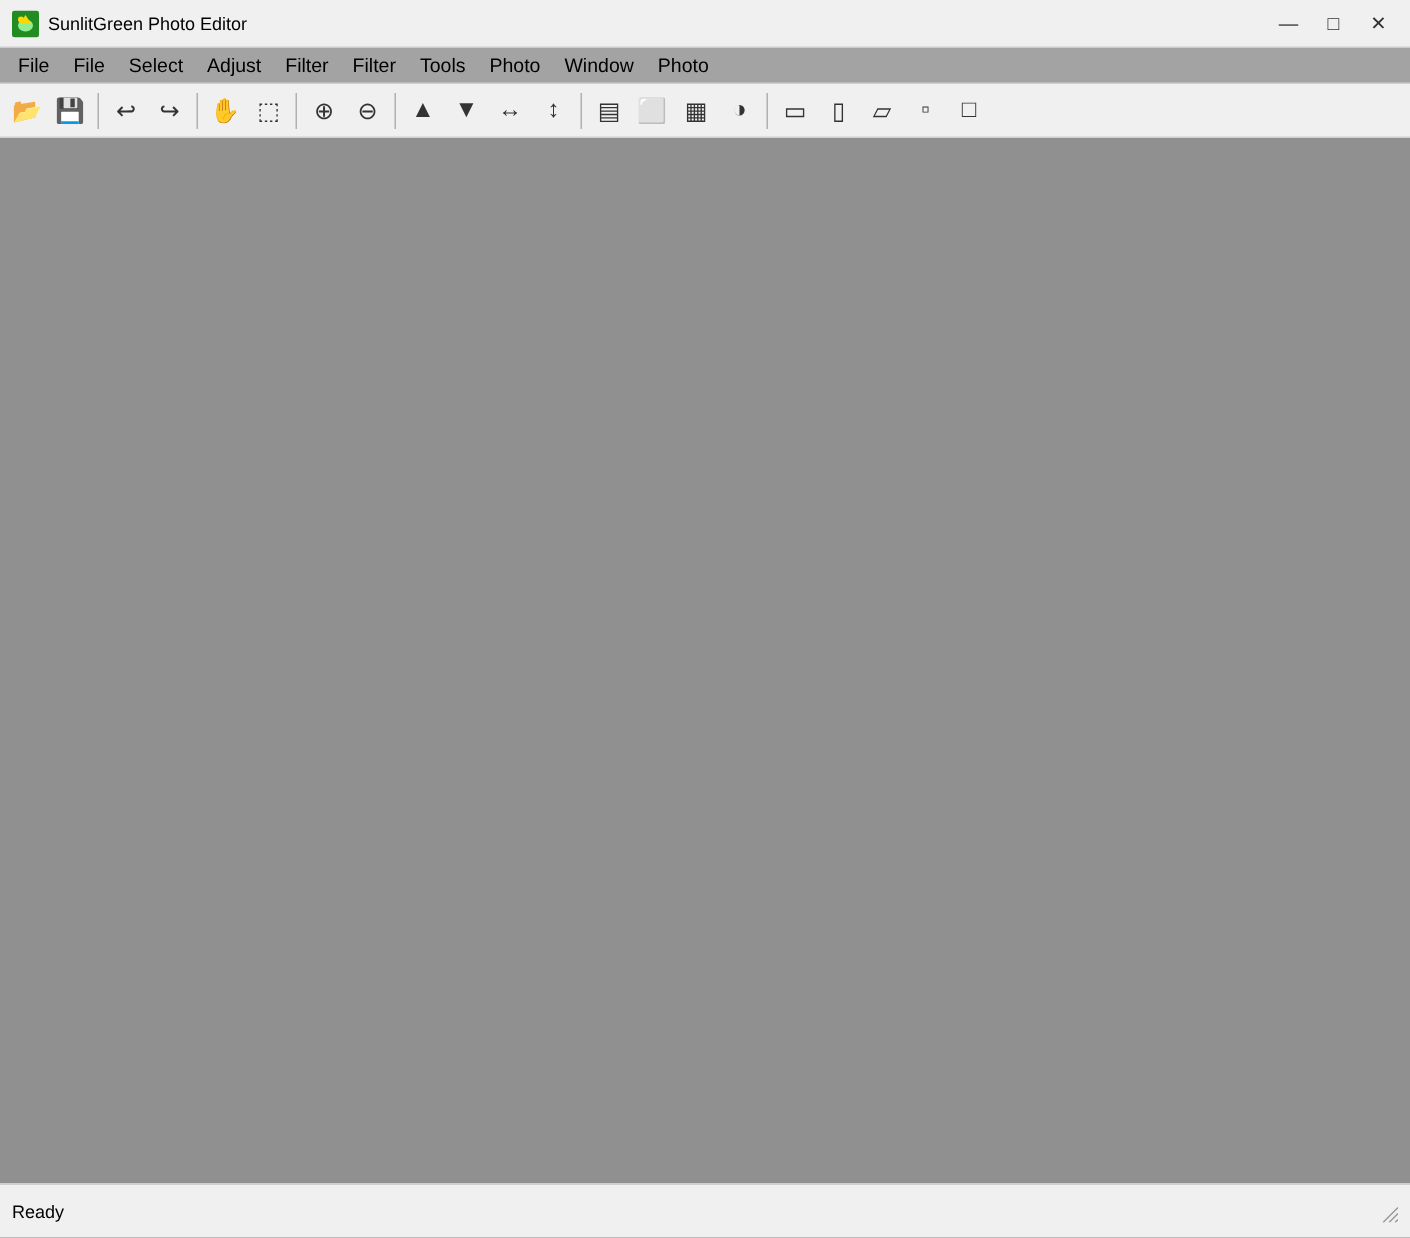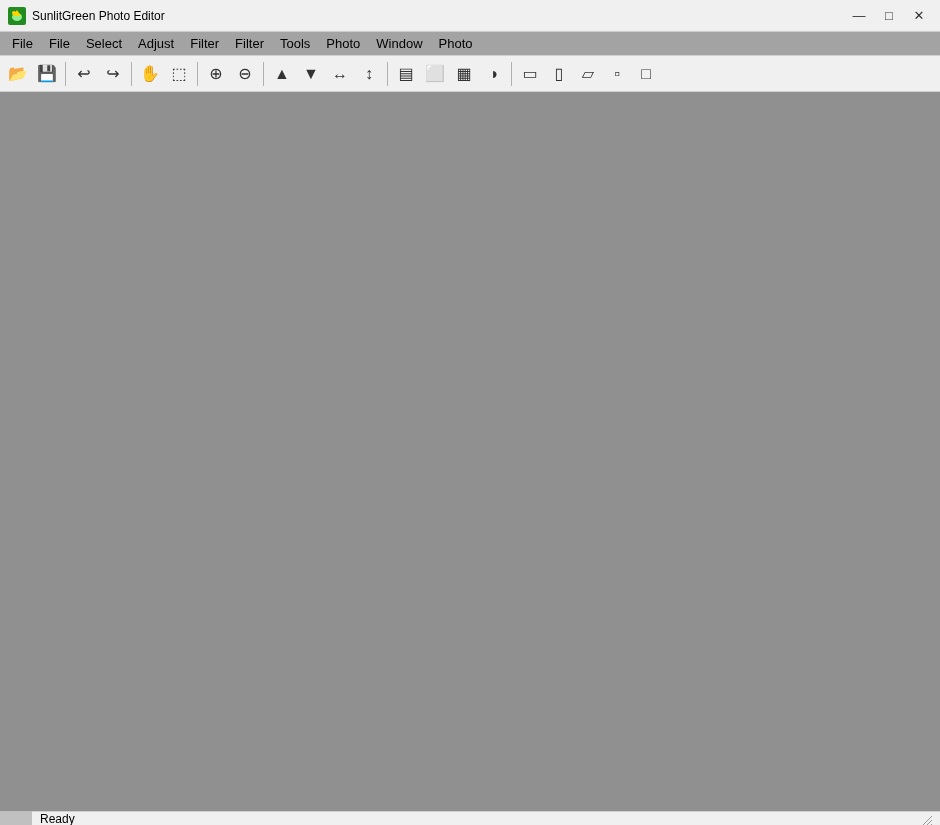--- a/index.html
+++ b/index.html
@@ -109,31 +109,30 @@
 
     
     #canvas-area {
       flex: 1;
       background: #909090;
       overflow: hidden;
     }
 
     
     #status-bar {
-      height: 14px;
+      height: 36px;
       background: #f0f0f0;
       border-top: 1px solid #d0d0d0;
       display: flex;
       align-items: center;
       padding: 0 8px;
       font-size: 12px;
       color: #000;
       flex-shrink: 0;
       justify-content: space-between;
-      margin-left: 32px;
     }
     #status-right {
       display: flex;
       align-items: flex-end;
       gap: 2px;
     }
   </style>
 </head>
 <body>
 

